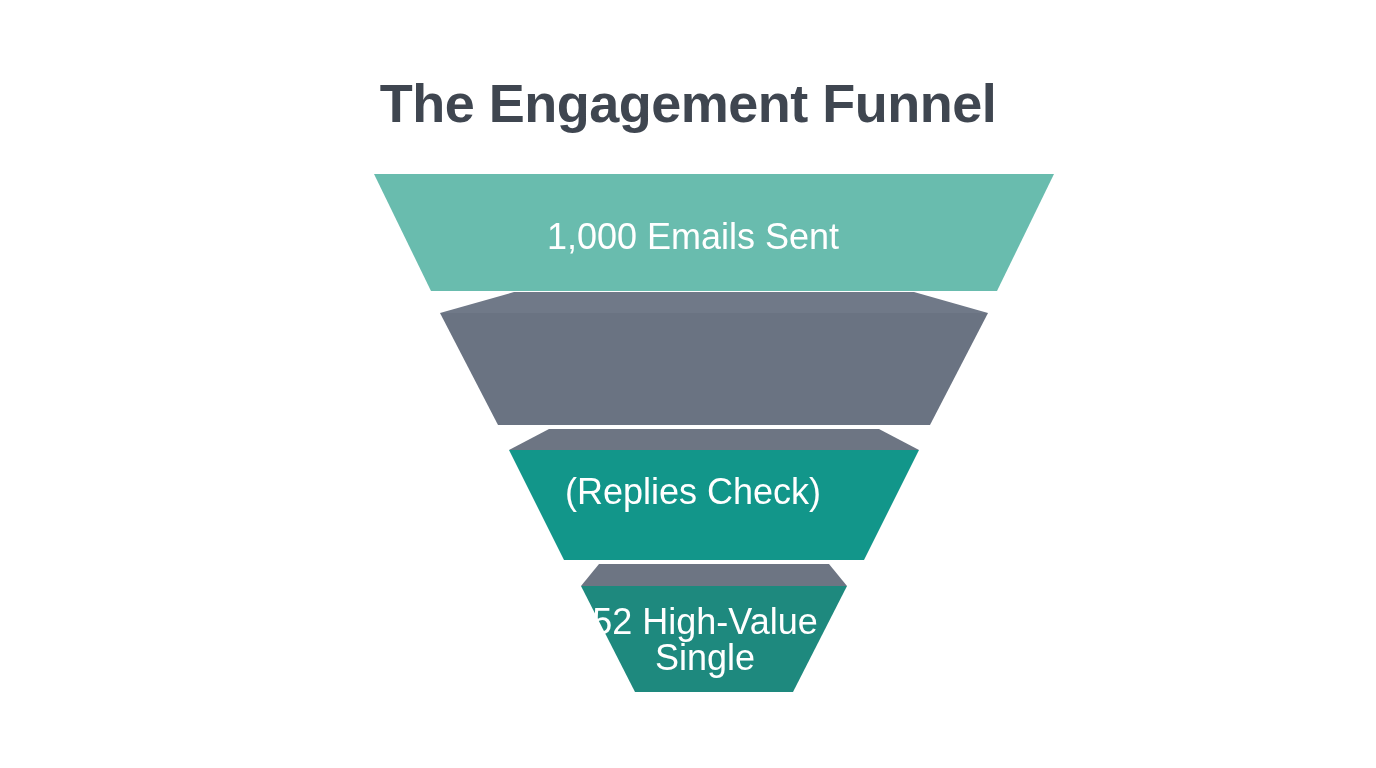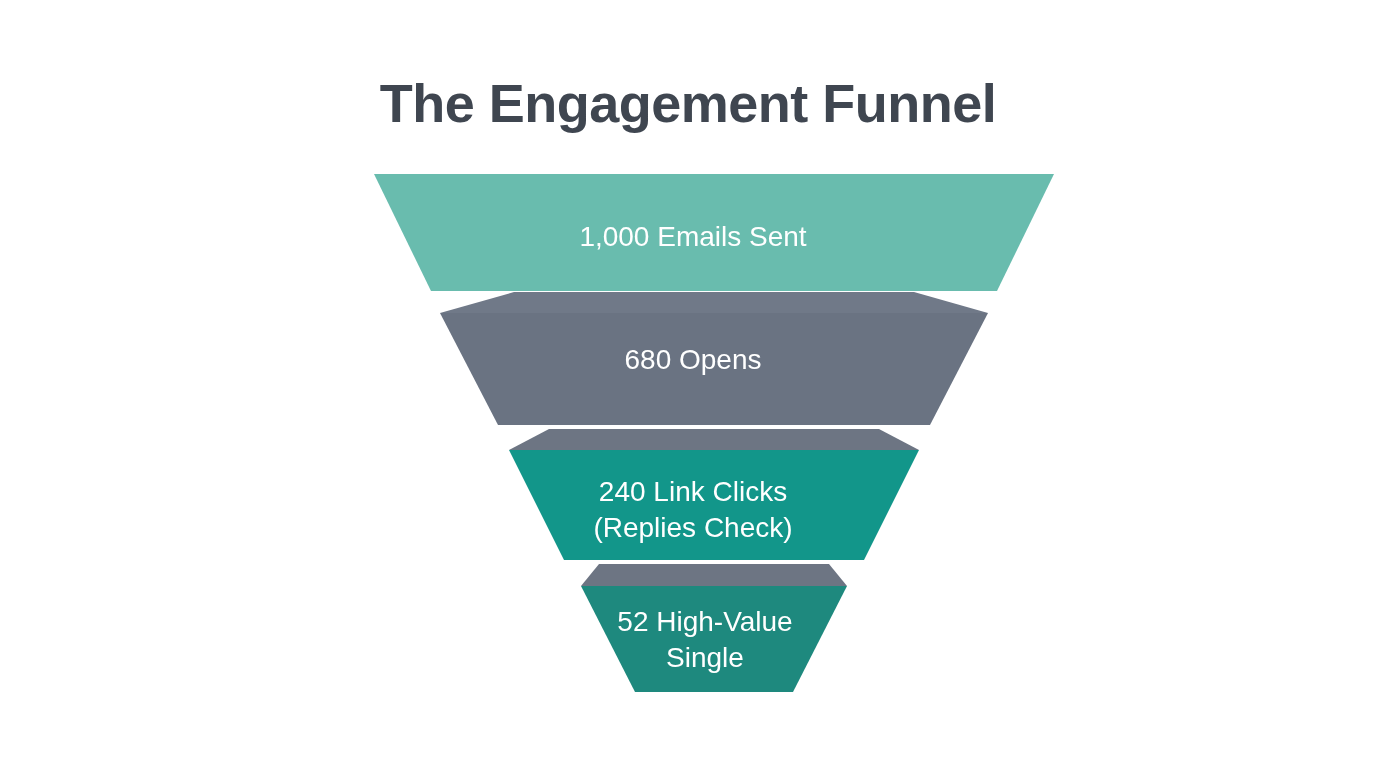--- a/index.html
+++ b/index.html
@@ -35,21 +35,21 @@
     left:0;
     width:1376px;
     height:768px;
   }
   .stage-label{
     position:absolute;
     left:10px;
     right:0;
     text-align:center;
     color:var(--label-text);
-    font-size:28px;
+    font-size:36px;
     font-weight:400;
     line-height:36px;
   }
   .stage-label-1{top:219px;}
   .stage-label-2{top:342px;}
   .stage-label-3{top:474px;}
   .stage-label-4{top:604px;padding-left:24px;}
 </style>
 </head>
 <body>
@@ -70,25 +70,23 @@
 
     <polygon points="573,564 803,564 821,586 555,586" fill="#6d7583"></polygon>
     <polygon points="555,586 821,586 767,692 609,692" fill="#1e897e"></polygon>
   </svg>
 
   <div class="stage-label stage-label-1">
     <div>1,000 Emails Sent</div>
   </div>
 
   <div class="stage-label stage-label-2">
-    <div>680 Opens</div>
   </div>
 
   <div class="stage-label stage-label-3">
-    <div>240 Link Clicks</div>
     <div>(Replies Check)</div>
   </div>
 
   <div class="stage-label stage-label-4">
     <div>52 High-Value</div>
     <div>Single</div>
   </div>
 
 </div>
 

